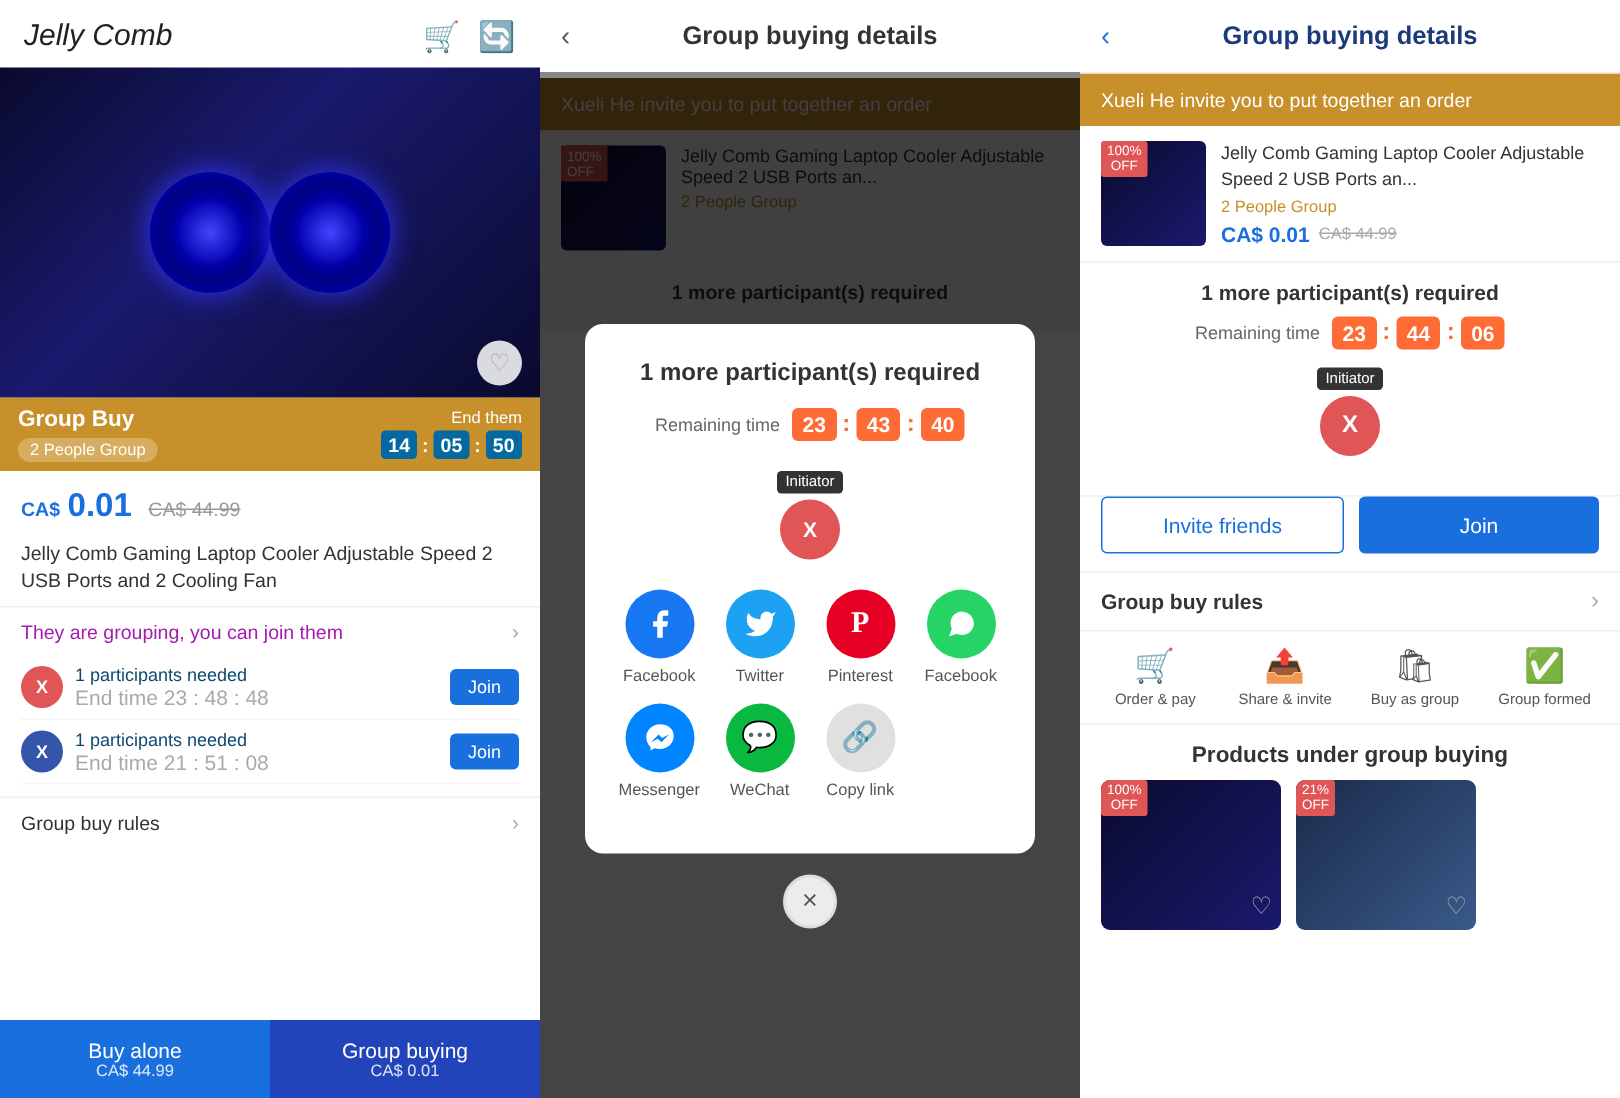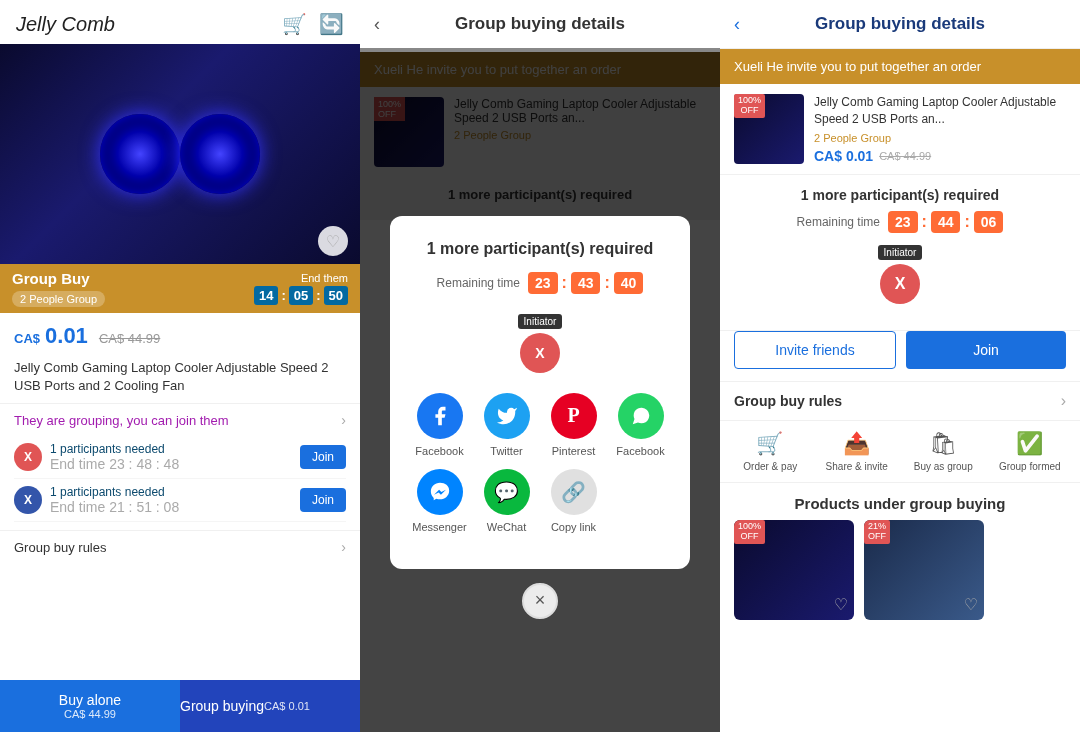--- a/index.html
+++ b/index.html
@@ -239,21 +239,21 @@
     }
     .p1-btn-group {
       flex: 1;
       background: #2244bb;
       color: #fff;
       border: none;
       padding: 12px 0;
       font-size: 14px;
       cursor: pointer;
       display: flex;
-      flex-direction: row;
+      flex-direction: column;
       align-items: center;
     }
     .p1-btn-sub {
       font-size: 11px;
       opacity: 0.85;
     }
 
     
     .panel2 {
       width: 360px;

